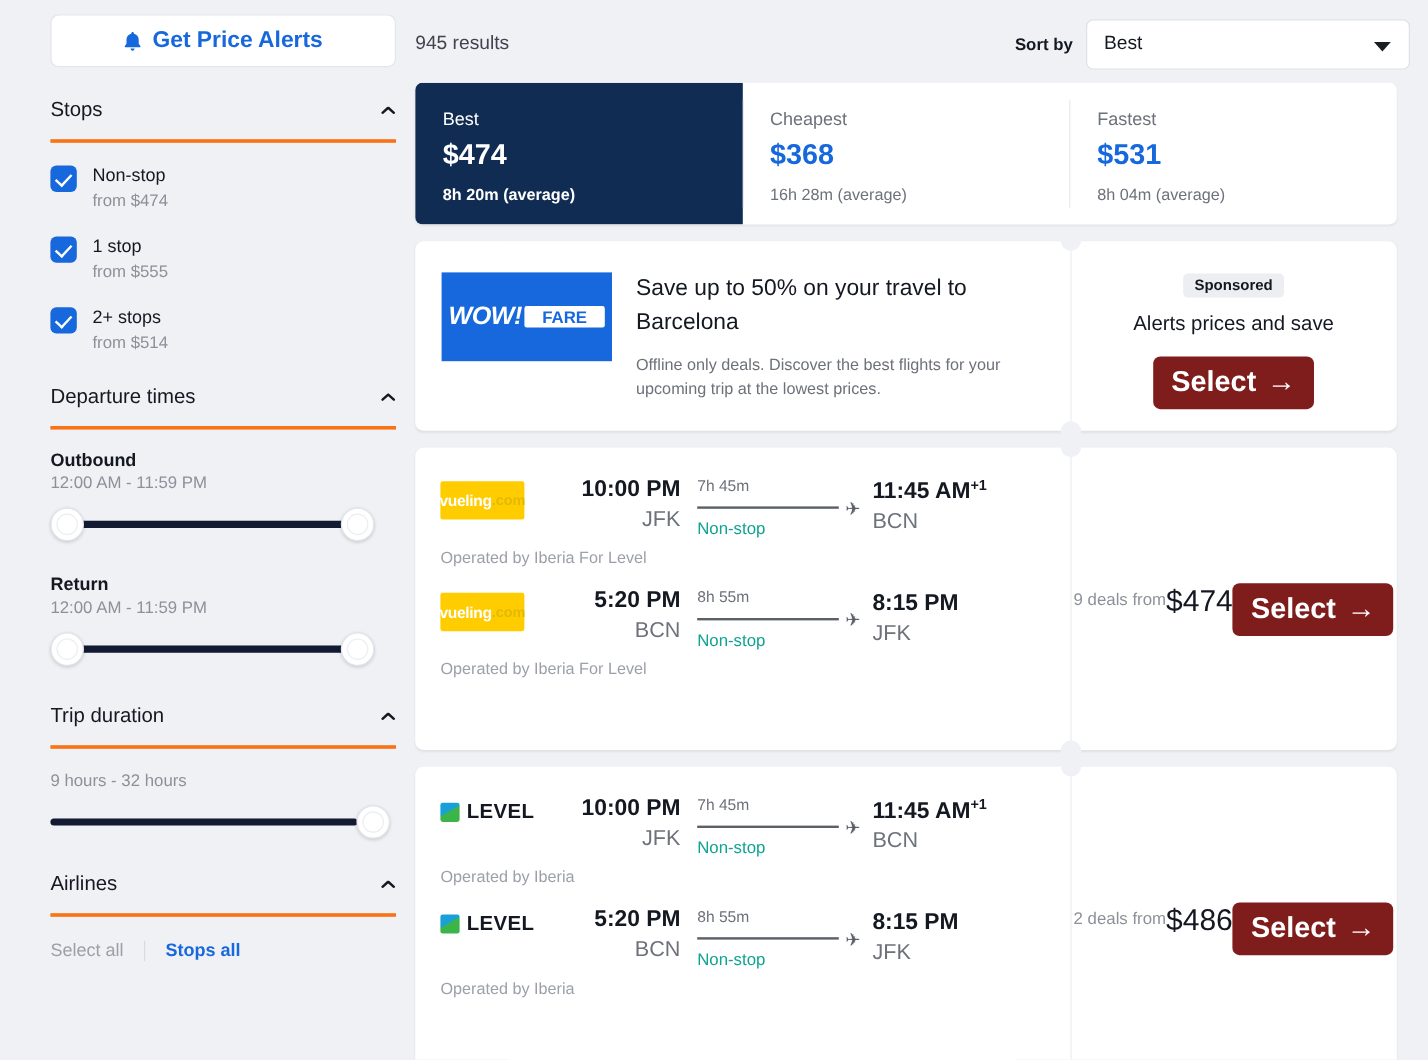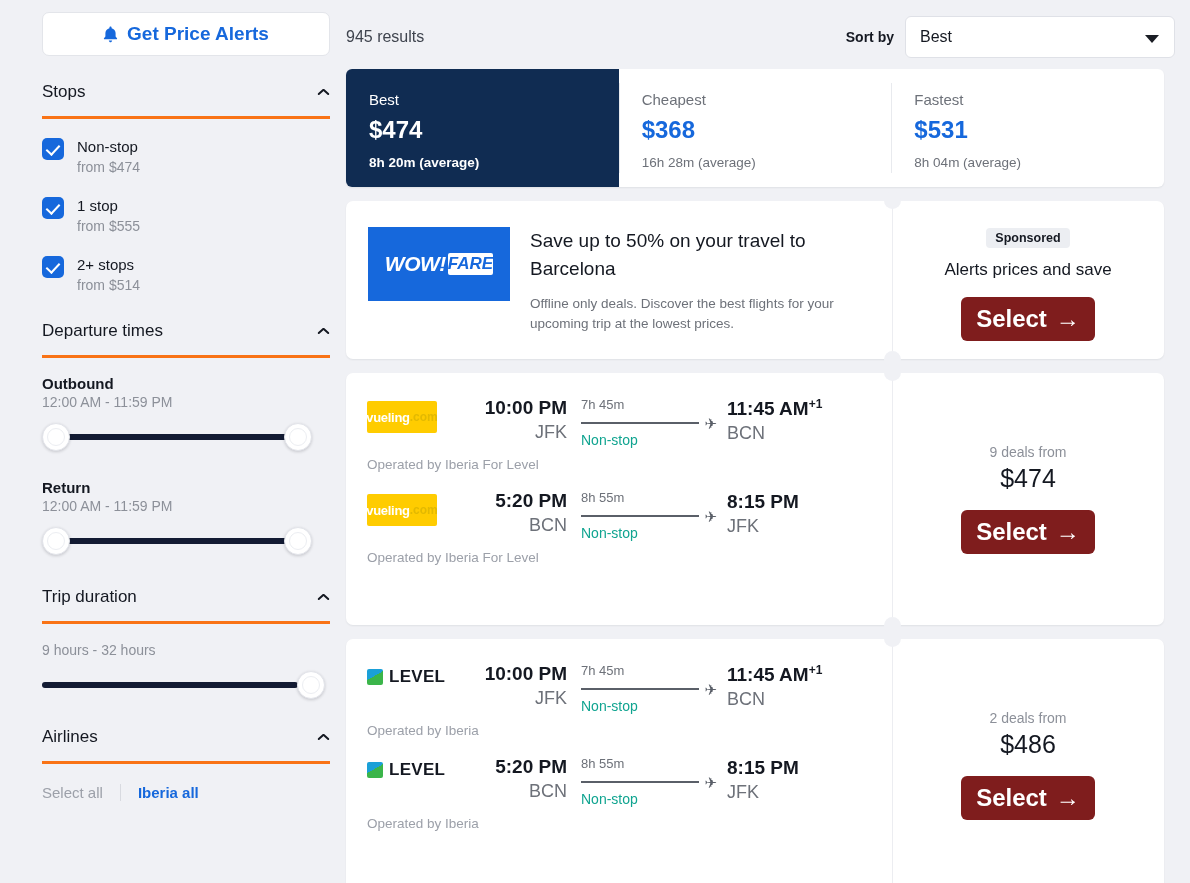--- a/index.html
+++ b/index.html
@@ -135,22 +135,22 @@
 
   
   .ad { height: 158px; }
   .ad-body { display: flex; padding: 26px 0 0 22px; gap: 20px; }
   .wow-logo {
     width: 142px; height: 74px; background: #1668dc; flex: 0 0 142px;
     display: flex; align-items: center; justify-content: center; gap: 2px;
   }
   .wow-a { color:#fff; font-size: 21px; font-weight: bold; font-style: italic; letter-spacing:-.5px; }
   .wow-b {
-    background:#fff; color:#1668dc; font-size: 17px; font-weight: bold;
-    font-style: italic; padding: 1px 0; border-radius: 2px;
+    background:#fff; color:#1668dc; font-size: 14px; font-weight: bold;
+    padding: 1px 15px; border-radius: 2px;
   }
   .ad-head { font-size: 19px; color: #141821; line-height: 1.45; max-width: 360px; }
   .ad-sub { font-size: 13.5px; color: #6d7179; line-height: 1.5; margin-top: 12px; max-width: 352px; }
   .spon-panel { display:flex; flex-direction:column; align-items:center; padding-top: 27px; }
   .spon-badge {
     font-size: 12.5px; font-weight: bold; color: #141821;
     background: #eceef2; padding: 3px 9px; border-radius: 4px;
   }
   .spon-txt { font-size: 17px; color: #141821; margin-top: 12px; }
 
@@ -189,21 +189,21 @@
   .mid-line::before {
     content:""; position:absolute; left:0; right:14px; top:6px; height: 1.6px; background:#5a5f68;
   }
   .plane { position:absolute; right: -4px; top: -1px; font-size: 15px; color:#5a5f68; }
   .mid-stop { font-size: 14px; color: #10a490; margin-top: 2px; }
 
   .arr { flex: 1; padding-left: 6px; }
   .sup { font-size: 12px; vertical-align: super; font-weight: bold; }
   .op-by { font-size: 13.5px; color: #9ca0a9; padding: 9px 0 0 21px; }
 
-  .price-panel { display:flex; flex-direction:column; align-items:center; justify-content:center; height:100%; }
+  .price-panel { display:flex; flex-direction:row; align-items:center; justify-content:center; height:100%; }
   .deals-from { font-size: 14px; color: #8c9099; }
   .price-big { font-size: 25px; color: #141821; margin-top: 4px; }
 </style>
 </head>
 <body>
 
 <div class="page">
 
   <aside class="sidebar">
 
@@ -290,21 +290,21 @@
     </section>
 
     <section class="filter-sec" style="margin-top:22px">
       <div class="filter-head">
         <span class="filter-title">Airlines</span>
         <span class="chev"></span>
       </div>
       <div class="airline-actions">
         <span class="sel-all">Select all</span>
         <span class="vdiv"></span>
-        <span class="clr-all">Iberia all</span>
+        <span class="clr-all">Stops all</span>
       </div>
     </section>
   </aside>
 
   <main class="main">
 
     <div class="topbar">
       <span class="results">945 results</span>
       <div class="sort-wrap">
         <span class="sort-lbl">Sort by</span>

